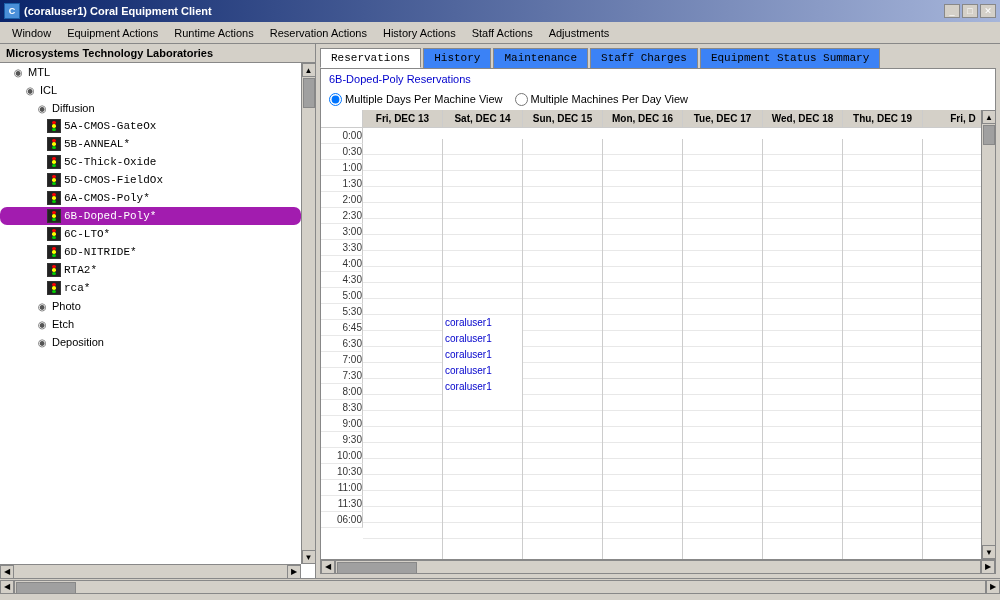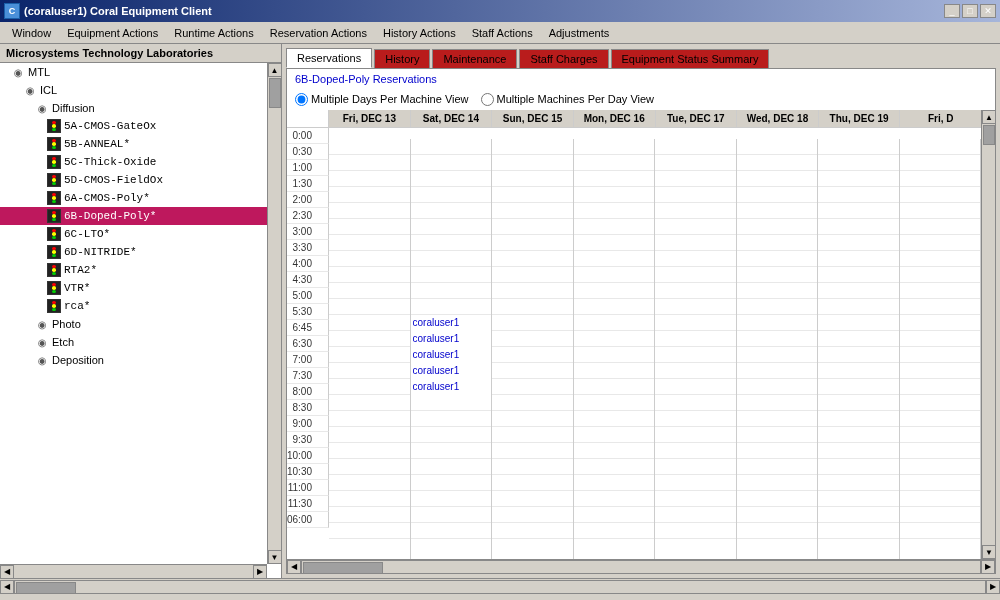--- a/index.html
+++ b/index.html
@@ -38,21 +38,21 @@
     }
 
     
     .main-layout {
       display: flex;
       height: calc(600px - 44px - 22px);
     }
 
     
     .left-panel {
-      width: 282px;
+      width: 316px;
       background: white;
       border-right: 1px solid #888;
       overflow: hidden;
       display: flex;
       flex-direction: column;
     }
     .left-panel-header {
       background: #d4d0c8;
       padding: 3px 6px;
       font-size: 11px;
@@ -69,21 +69,21 @@
       top: 0; left: 0; right: 14px; bottom: 14px;
       overflow: hidden;
     }
     .tree-item {
       display: flex;
       align-items: center;
       padding: 1px 2px;
       cursor: pointer;
       white-space: nowrap;
     }
-    .tree-item.selected { background: #be185d; color: white; }
+    .tree-item.selected { background: #a21caf; color: white; border-radius: 7px; }
     .tree-item.selected .item-label { color: white; }
     .indent-1 { padding-left: 10px; }
     .indent-2 { padding-left: 22px; }
     .indent-3 { padding-left: 34px; }
     .indent-4 { padding-left: 46px; font-family: Liberation Mono, monospace; }
     .tree-icon { width: 16px; height: 16px; margin-right: 2px; display: inline-flex; align-items: center; justify-content: center; flex-shrink: 0; }
     .traffic-light { width: 14px; height: 14px; border: 1px solid #333; display: flex; flex-direction: column; align-items: center; justify-content: space-evenly; background: #222; padding: 1px; }
     .tl-dot { width: 4px; height: 4px; border-radius: 50%; }
     .tl-red { background: red; }
     .tl-yellow { background: yellow; }
@@ -116,29 +116,29 @@
       flex: 1;
       display: flex;
       flex-direction: column;
       background: #d4d0c8;
       overflow: hidden;
     }
 
     
     .tabs-row {
       display: flex;
-      align-items: flex-end;
       padding: 4px 4px 0 4px;
       background: #d4d0c8;
+      font-family: Liberation Mono, monospace;
     }
     .tab {
       padding: 3px 10px;
       border: 1px solid #888;
       border-bottom: none;
-      background: #b91c1c;
+      background: #3b82f6;
       cursor: pointer;
       font-size: 11px;
       margin-right: 2px;
       position: relative;
     }
     .tab.active {
       background: white;
       border-bottom: 1px solid white;
       z-index: 1;
     }
@@ -179,21 +179,21 @@
     .time-col {
       width: 42px;
       flex-shrink: 0;
       background: white;
     }
     .time-col-header { height: 18px; border-bottom: 1px solid #ccc; border-right: 1px solid #ccc; }
     .time-cell {
       height: 16px;
       font-size: 10px;
       text-align: right;
-      padding-right: 16px;
+      padding-right: 0;
       border-bottom: 1px solid #e8e8e8;
       border-right: 1px solid #ccc;
       line-height: 16px;
       color: #333;
     }
 
     .grid-area {
       flex: 1;
       overflow: hidden;
       position: relative;
@@ -410,30 +410,20 @@
           </div>
           <div class="tree-item indent-4">
             <div class="tree-icon">
               <div class="traffic-light">
                 <div class="tl-dot tl-red"></div>
                 <div class="tl-dot tl-yellow"></div>
                 <div class="tl-dot tl-green"></div>
               </div>
             </div>
             <span class="item-label">RTA2*</span>
-          </div>
-          <div class="tree-item indent-4">
-            <div class="tree-icon">
-              <div class="traffic-light">
-                <div class="tl-dot tl-red"></div>
-                <div class="tl-dot tl-yellow"></div>
-                <div class="tl-dot tl-green"></div>
-              </div>
-            </div>
-            <span class="item-label">VTR*</span>
           </div>
           <div class="tree-item indent-4">
             <div class="tree-icon">
               <div class="traffic-light">
                 <div class="tl-dot tl-red"></div>
                 <div class="tl-dot tl-yellow"></div>
                 <div class="tl-dot tl-green"></div>
               </div>
             </div>
             <span class="item-label">rca*</span>

